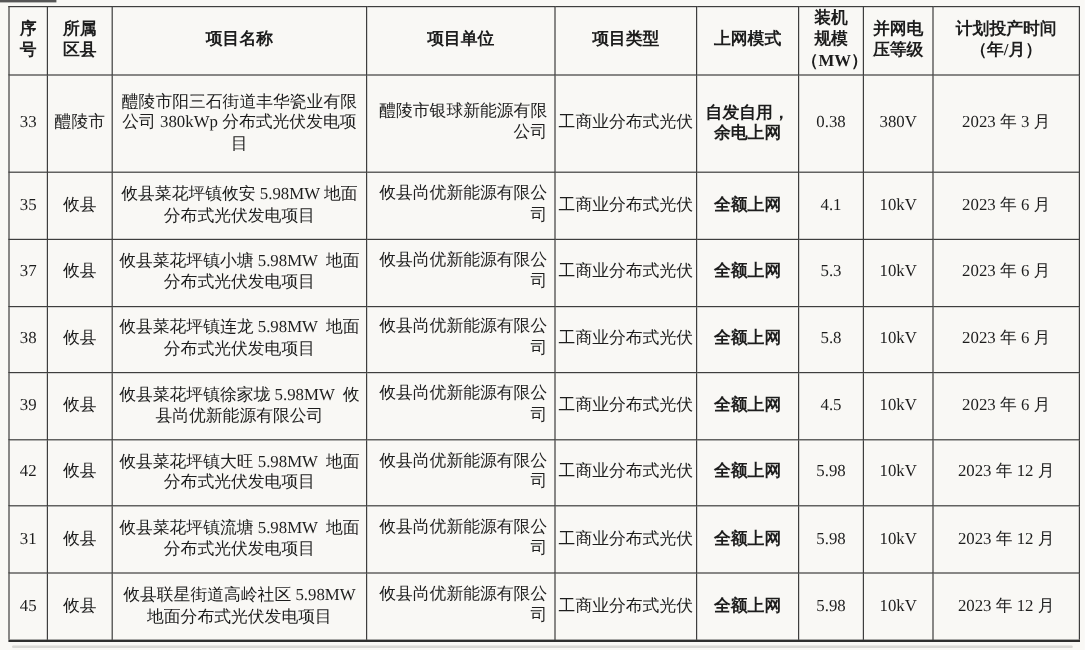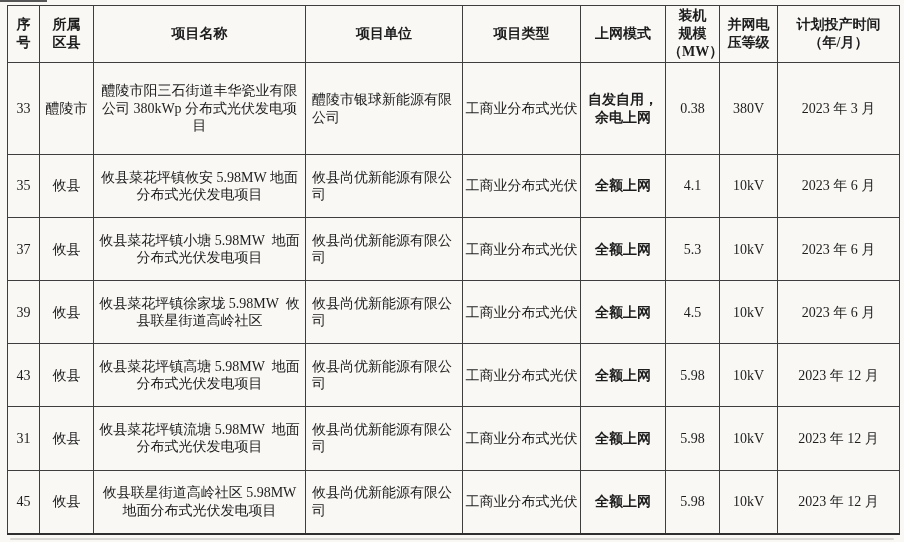--- a/index.html
+++ b/index.html
@@ -28,21 +28,21 @@
   thead tr{height:55px;}
   th{
     font-weight:700;
     text-align:center;
     white-space:pre-line;
     line-height:18px;
   }
   td{line-height:17.5px;}
   .c-no,.c-county,.c-type,.c-mode,.c-cap,.c-volt,.c-date{text-align:center;}
   .c-name{text-align:center;padding:1px 4px;white-space:pre-wrap;}
-  .c-unit{text-align:left;padding:1px 6px;}
+  .c-unit{text-align:right;padding:1px 6px;font-family:Liberation Mono, monospace;}
   .c-mode{padding:1px 1px;font-weight:bold;}
   .artifact-top-left{
     position:absolute;left:0;top:0;width:47px;height:2px;
     background:#565656;
   }
   .bottom-shadow{
     position:absolute;left:10px;top:538px;width:884px;height:2px;
     background:rgba(70,70,70,0.18);
     border-radius:1px;
   }
@@ -112,34 +112,45 @@
       <td class="c-county">攸县</td>
       <td class="c-name">攸县菜花坪镇小塘 5.98MW  地面分布式光伏发电项目</td>
       <td class="c-unit">攸县尚优新能源有限公司</td>
       <td class="c-type">工商业分布式光伏</td>
       <td class="c-mode">全额上网</td>
       <td class="c-cap">5.3</td>
       <td class="c-volt">10kV</td>
       <td class="c-date">2023 年 6 月</td>
     </tr>
         <tr>
+      <td class="c-no">38</td>
+      <td class="c-county">攸县</td>
+      <td class="c-name">攸县菜花坪镇连龙 5.98MW  地面分布式光伏发电项目</td>
+      <td class="c-unit">攸县尚优新能源有限公司</td>
+      <td class="c-type">工商业分布式光伏</td>
+      <td class="c-mode">全额上网</td>
+      <td class="c-cap">5.8</td>
+      <td class="c-volt">10kV</td>
+      <td class="c-date">2023 年 6 月</td>
+    </tr>
+        <tr>
       <td class="c-no">39</td>
       <td class="c-county">攸县</td>
-      <td class="c-name">攸县菜花坪镇徐家垅 5.98MW  攸县联星街道高岭社区</td>
+      <td class="c-name">攸县菜花坪镇徐家垅 5.98MW  攸县尚优新能源有限公司</td>
       <td class="c-unit">攸县尚优新能源有限公司</td>
       <td class="c-type">工商业分布式光伏</td>
       <td class="c-mode">全额上网</td>
       <td class="c-cap">4.5</td>
       <td class="c-volt">10kV</td>
       <td class="c-date">2023 年 6 月</td>
     </tr>
         <tr>
-      <td class="c-no">43</td>
+      <td class="c-no">42</td>
       <td class="c-county">攸县</td>
-      <td class="c-name">攸县菜花坪镇高塘 5.98MW  地面分布式光伏发电项目</td>
+      <td class="c-name">攸县菜花坪镇大旺 5.98MW  地面分布式光伏发电项目</td>
       <td class="c-unit">攸县尚优新能源有限公司</td>
       <td class="c-type">工商业分布式光伏</td>
       <td class="c-mode">全额上网</td>
       <td class="c-cap">5.98</td>
       <td class="c-volt">10kV</td>
       <td class="c-date">2023 年 12 月</td>
     </tr>
         <tr>
       <td class="c-no">31</td>
       <td class="c-county">攸县</td>

